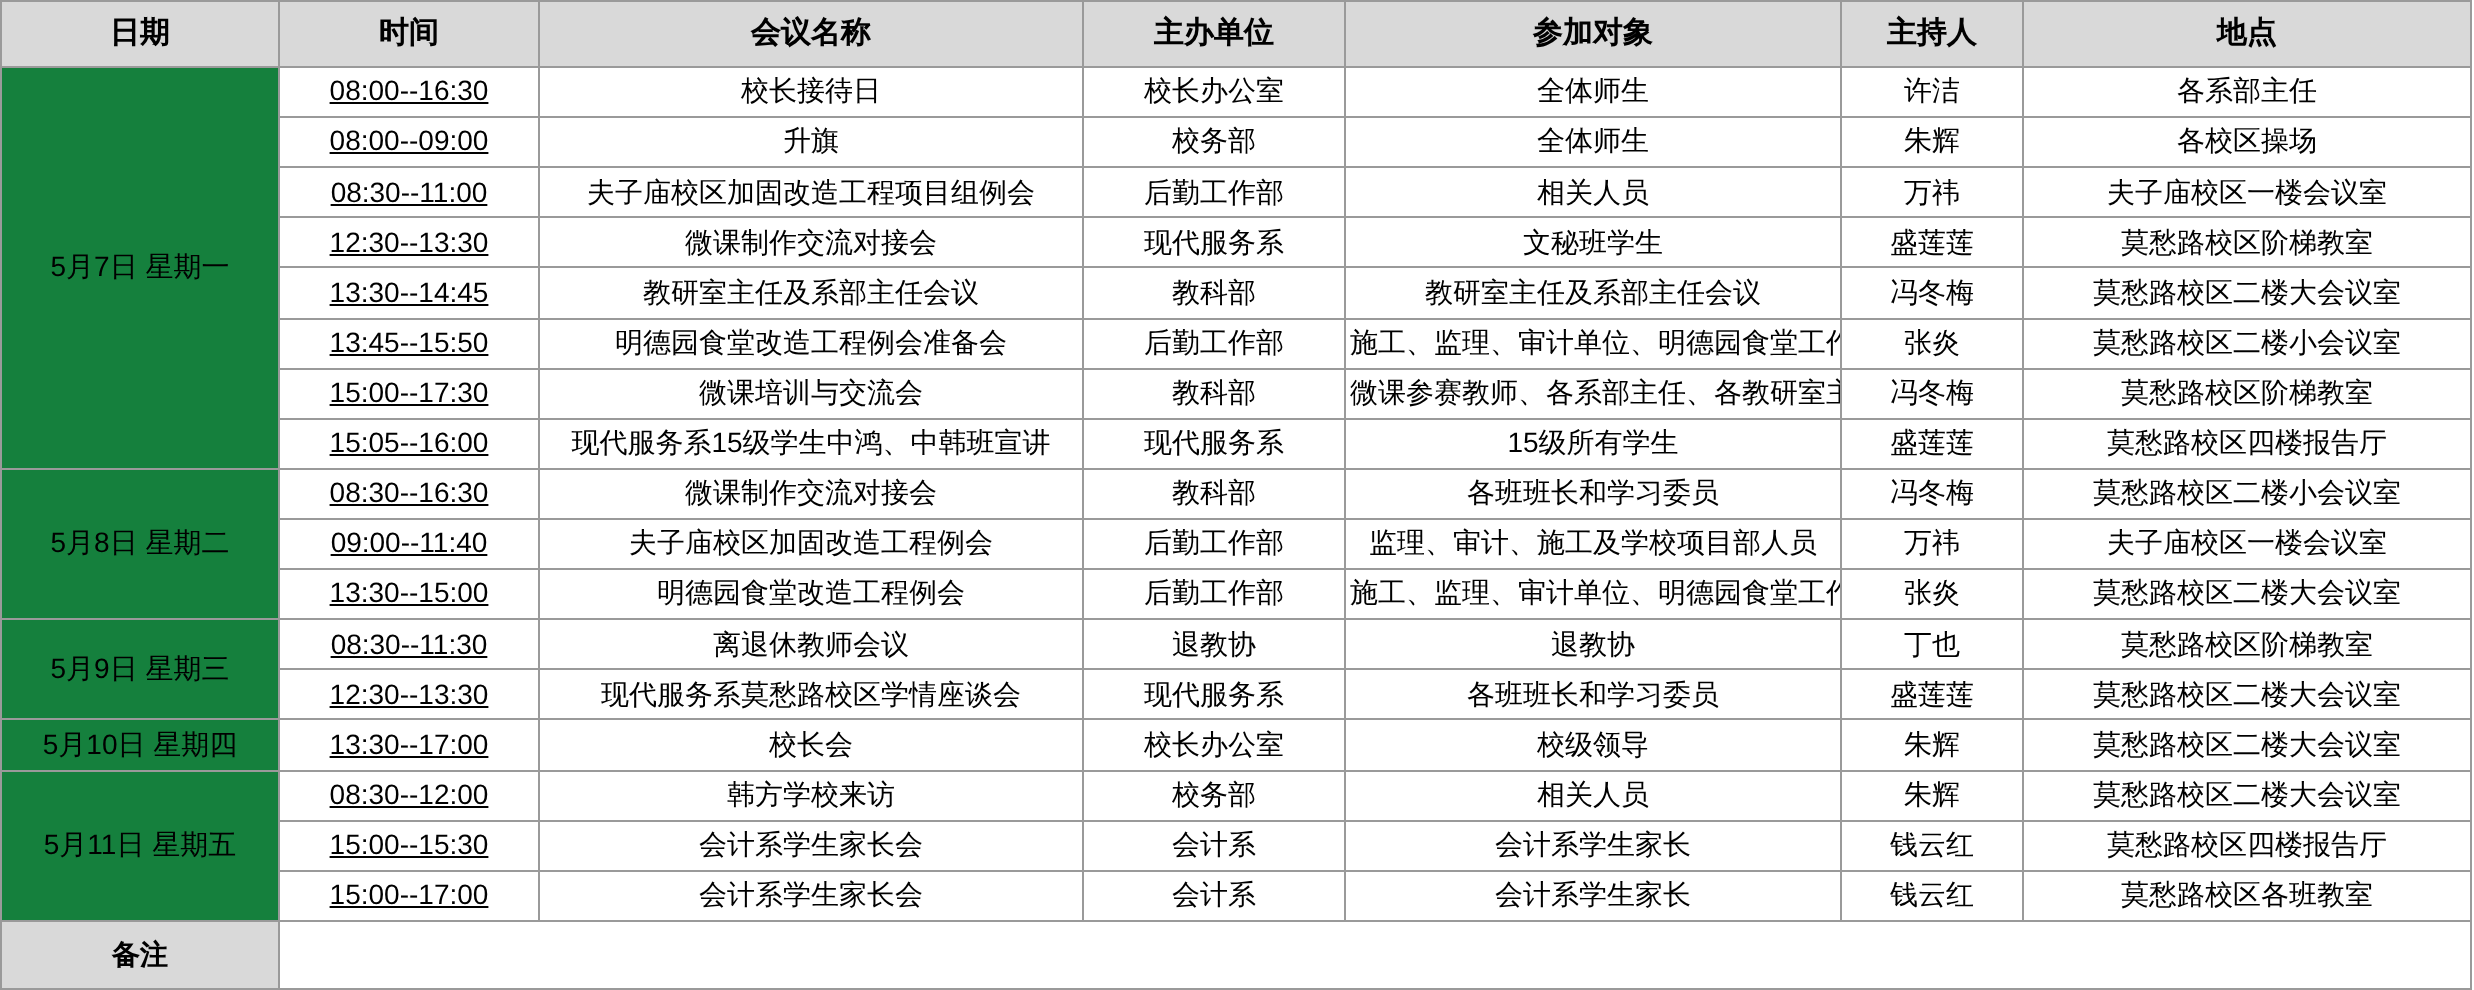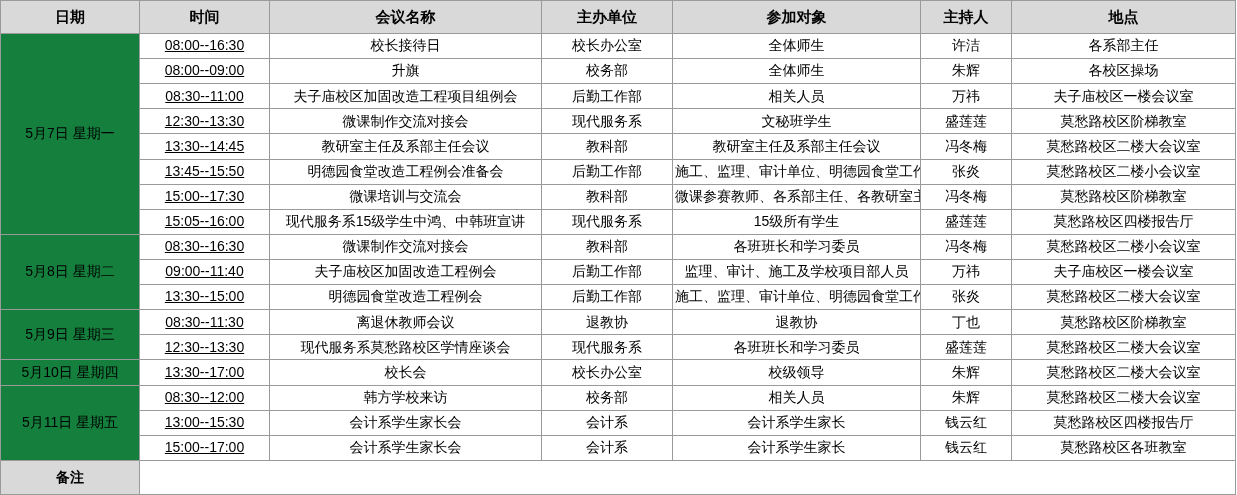--- a/index.html
+++ b/index.html
@@ -212,21 +212,21 @@
       <tr class="data-row">
         <td class="day-cell" rowspan="3">5月11日 星期五</td>
         <td class="time-cell">08:30--12:00</td>
         <td class="title-cell">韩方学校来访</td>
         <td>校务部</td>
         <td>相关人员</td>
         <td>朱辉</td>
         <td>莫愁路校区二楼大会议室</td>
       </tr>
       <tr class="data-row">
-        <td class="time-cell">13:00--15:30</td>
+        <td class="time-cell">15:00--15:30</td>
         <td class="title-cell">会计系学生家长会</td>
         <td>会计系</td>
         <td>会计系学生家长</td>
         <td>钱云红</td>
         <td>莫愁路校区四楼报告厅</td>
       </tr>
       <tr class="data-row">
         <td class="time-cell">15:00--17:00</td>
         <td class="title-cell">会计系学生家长会</td>
         <td>会计系</td>

